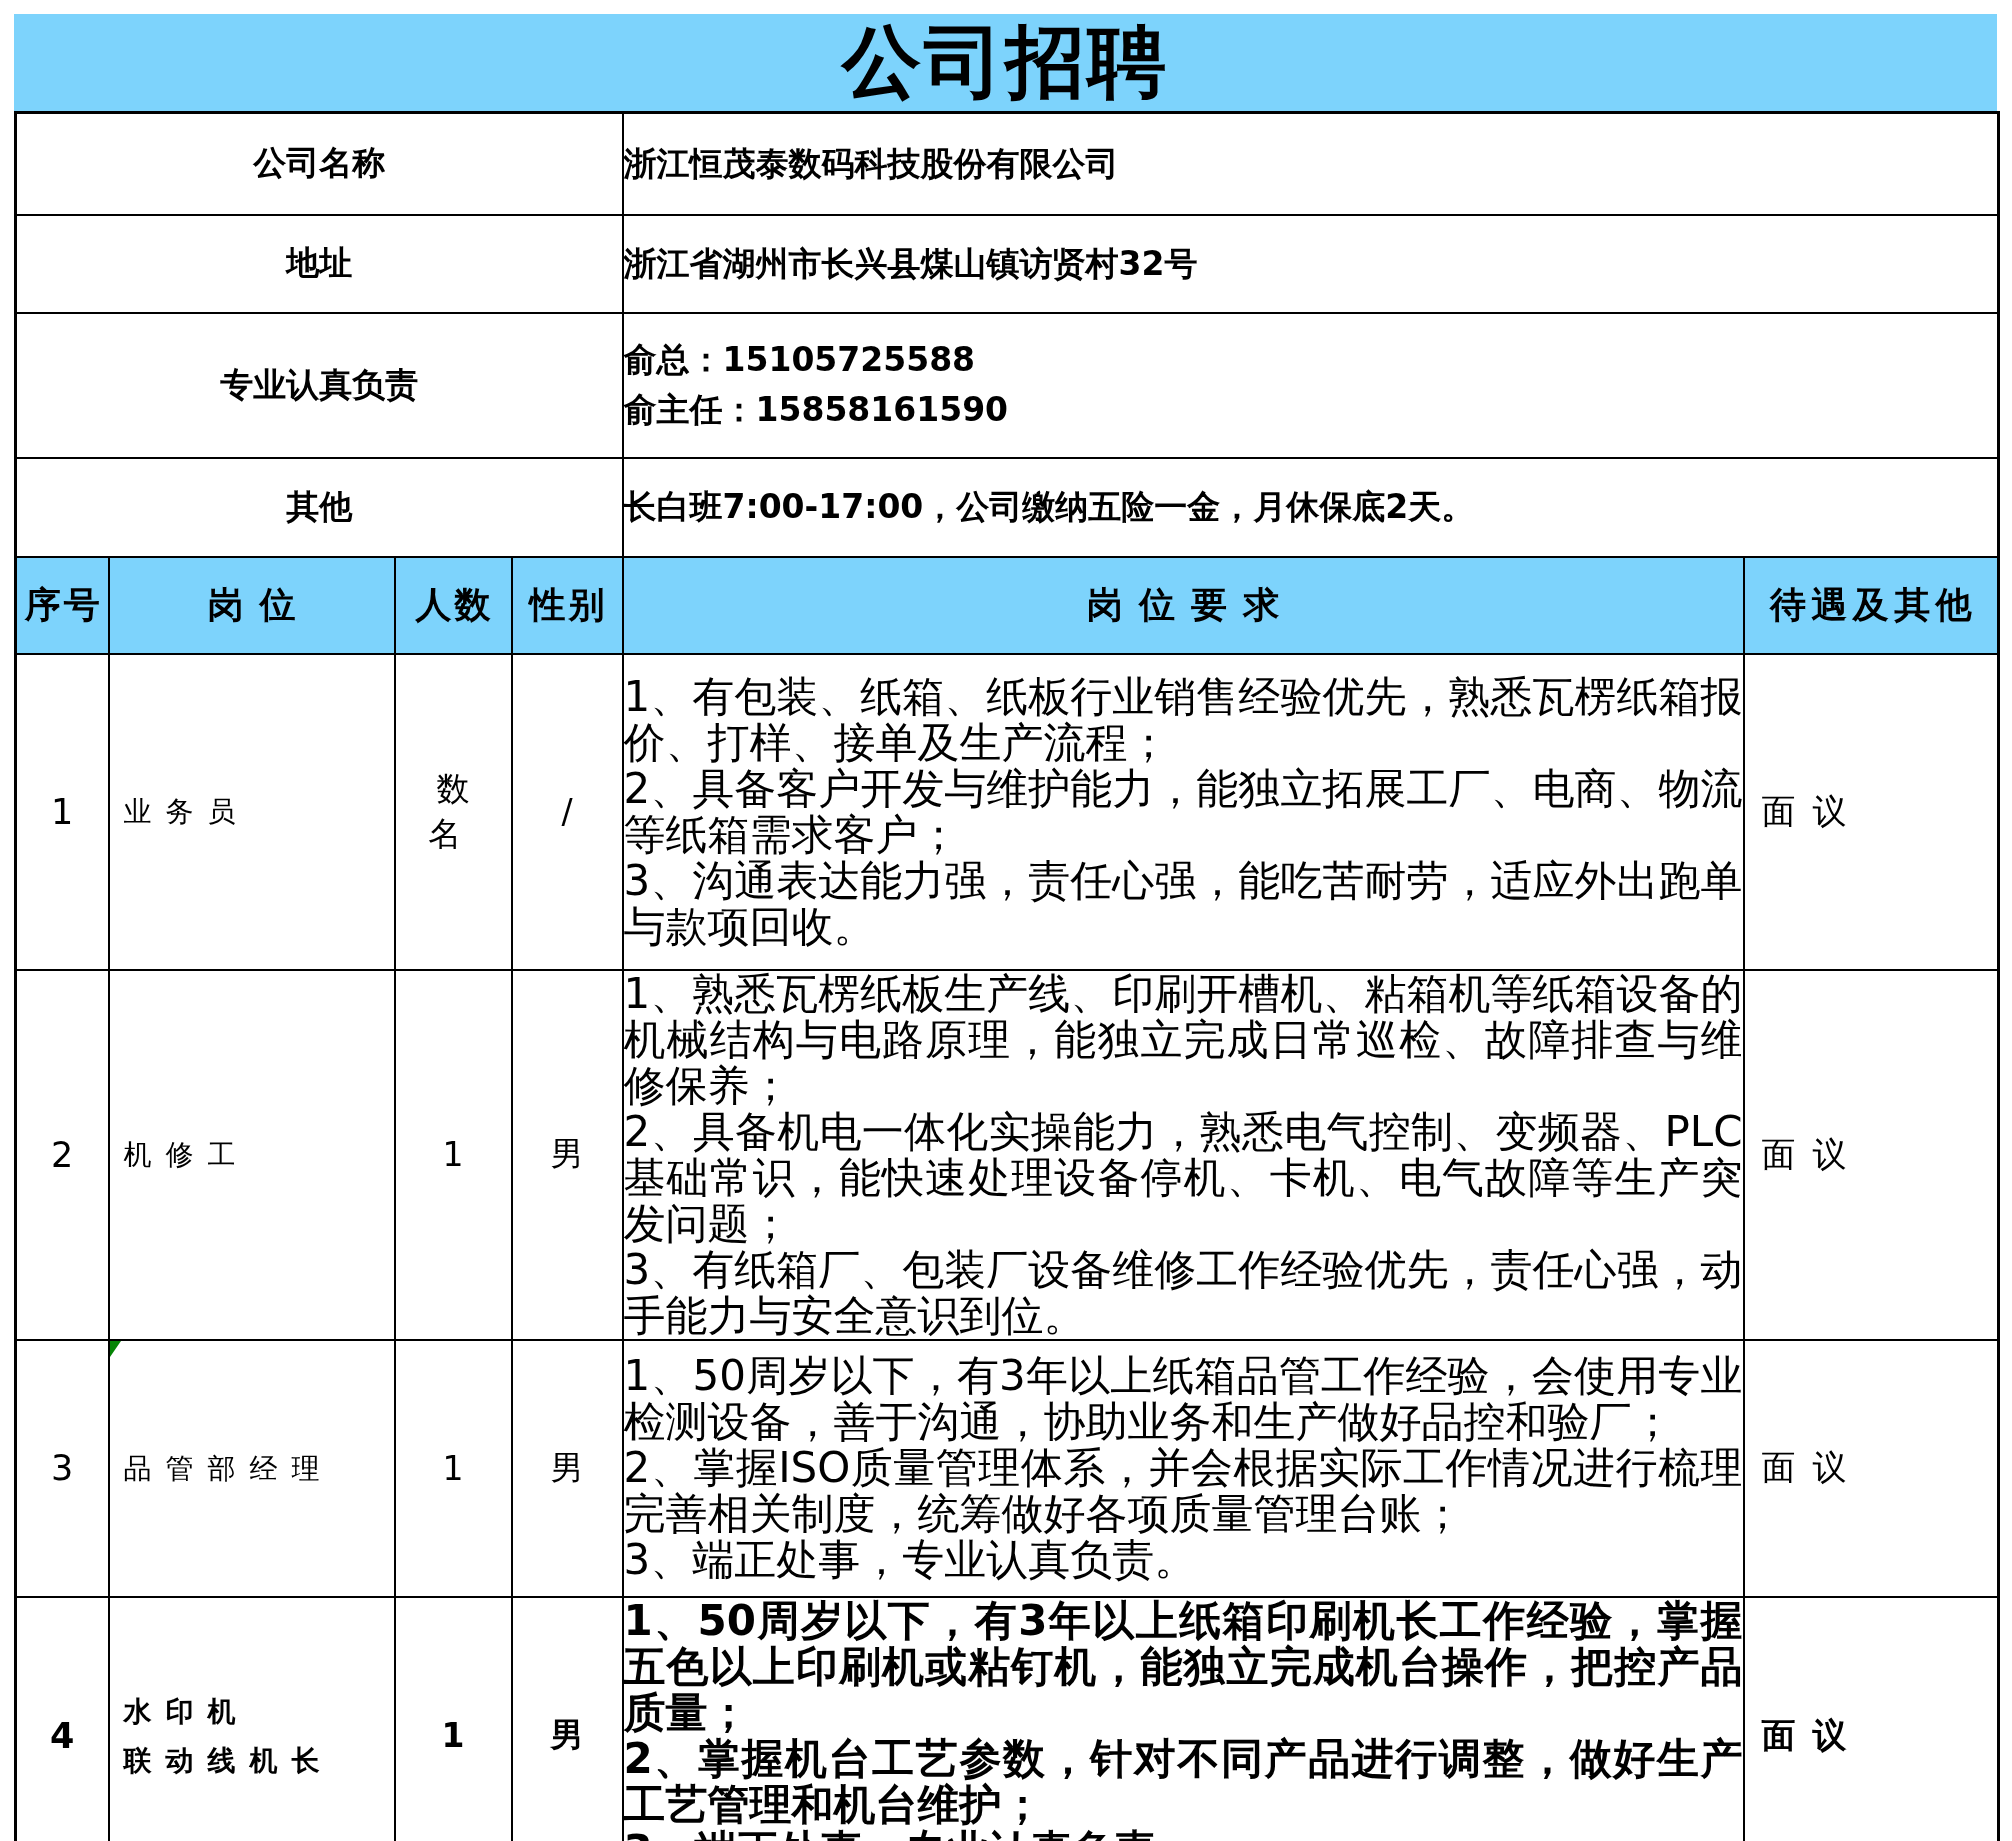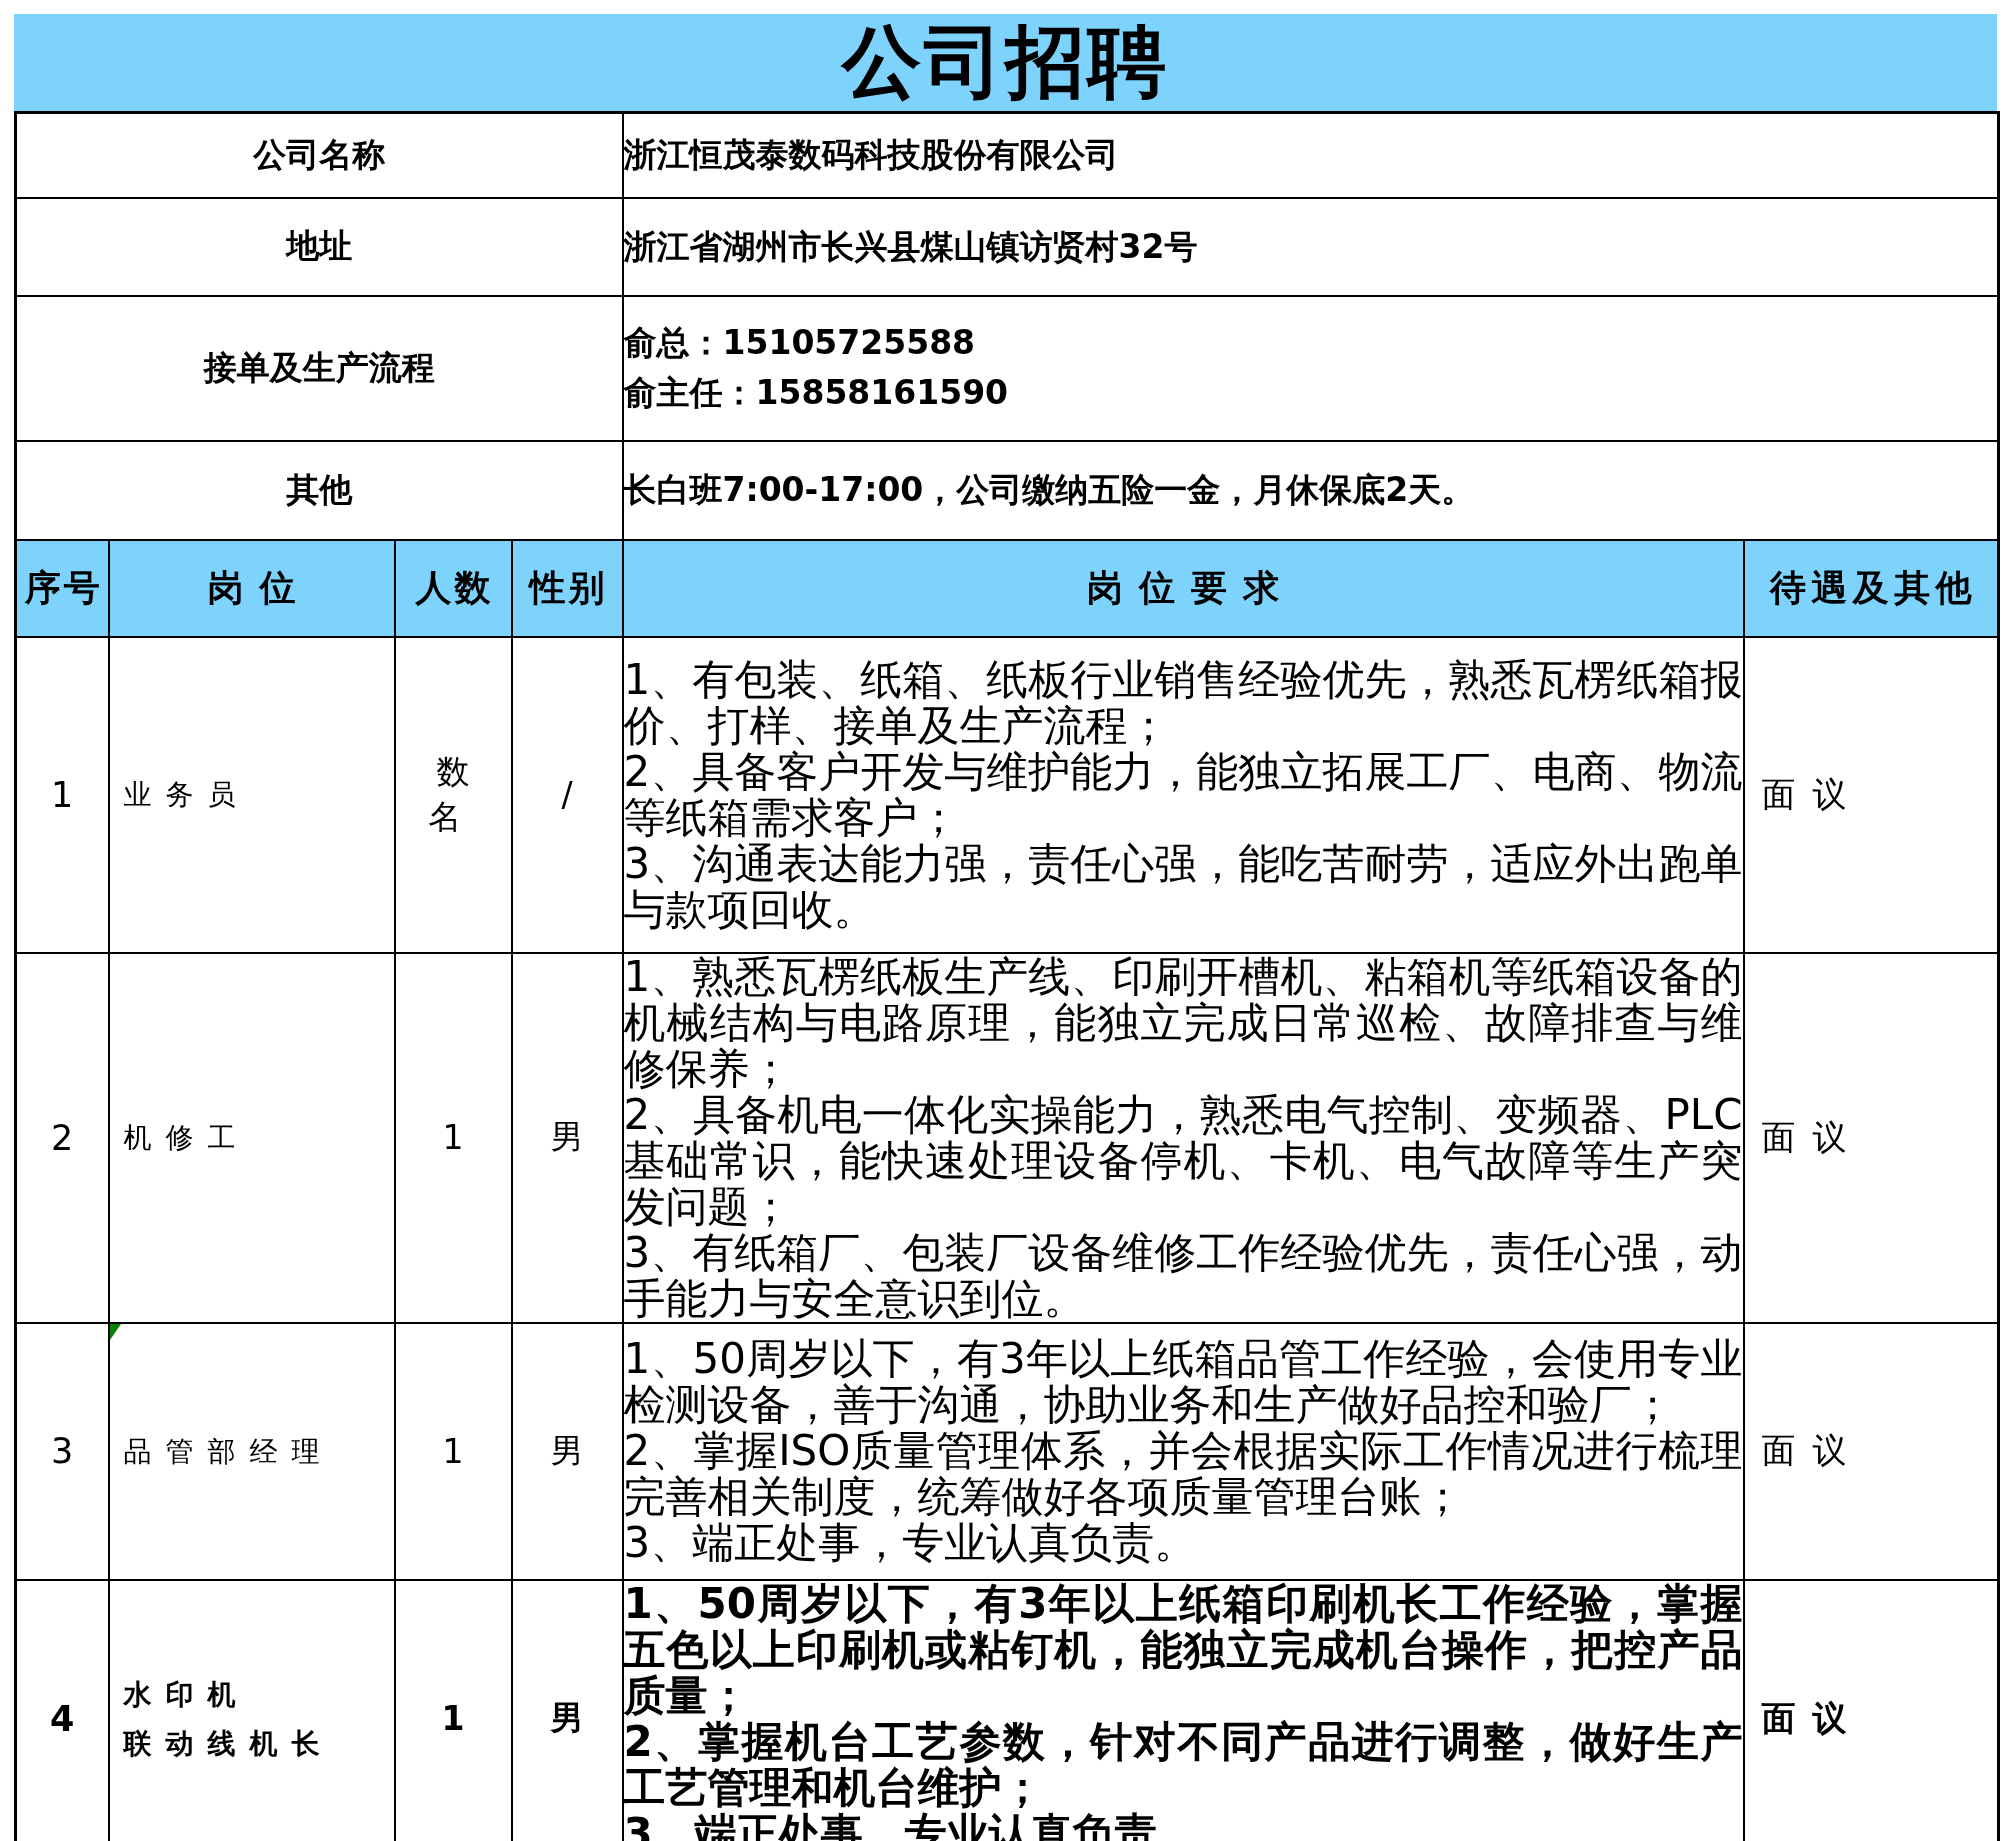--- a/index.html
+++ b/index.html
@@ -27,21 +27,21 @@
     table-layout: fixed;
     border: 3.7px solid #000;
   }
   table.grid td { border: 2.8px solid #000; padding: 0; vertical-align: middle; }
 
   
   td.label { text-align: center; font-size: 33px; font-weight: bold; }
   td.value { text-align: left; font-size: 33px; font-weight: bold; padding: 5.6px 19px 5.6px 22.5px; }
   td.value .vline { line-height: 50px; }
 
-  tr.hr-name  td { height: 85px; }
+  tr.hr-name  td { height: 102px; }
   tr.hr-addr  td { height: 98px; }
   tr.hr-cont  td { height: 145px; }
   tr.hr-other td { height: 99px; }
 
   
   tr.hr-head td {
     height: 97px;
     background: #7dd3fc;
     text-align: center;
     font-size: 36px; font-weight: bold;
@@ -106,21 +106,21 @@
       </tr>
 
       <tr class="hr-addr">
         <td class="label" colspan="4">地址</td>
         <td class="value" colspan="2">
           <div class="vline">浙江省湖州市长兴县煤山镇访贤村32号</div>
         </td>
       </tr>
 
       <tr class="hr-cont">
-        <td class="label" colspan="4">接单及生产流程</td>
+        <td class="label" colspan="4">专业认真负责</td>
         <td class="value" colspan="2">
           <div class="vline">俞总：15105725588</div>
           <div class="vline">俞主任：15858161590</div>
         </td>
       </tr>
 
       <tr class="hr-other">
         <td class="label" colspan="4">其他</td>
         <td class="value" colspan="2">
           <div class="vline">长白班7:00-17:00，公司缴纳五险一金，月休保底2天。</div>

